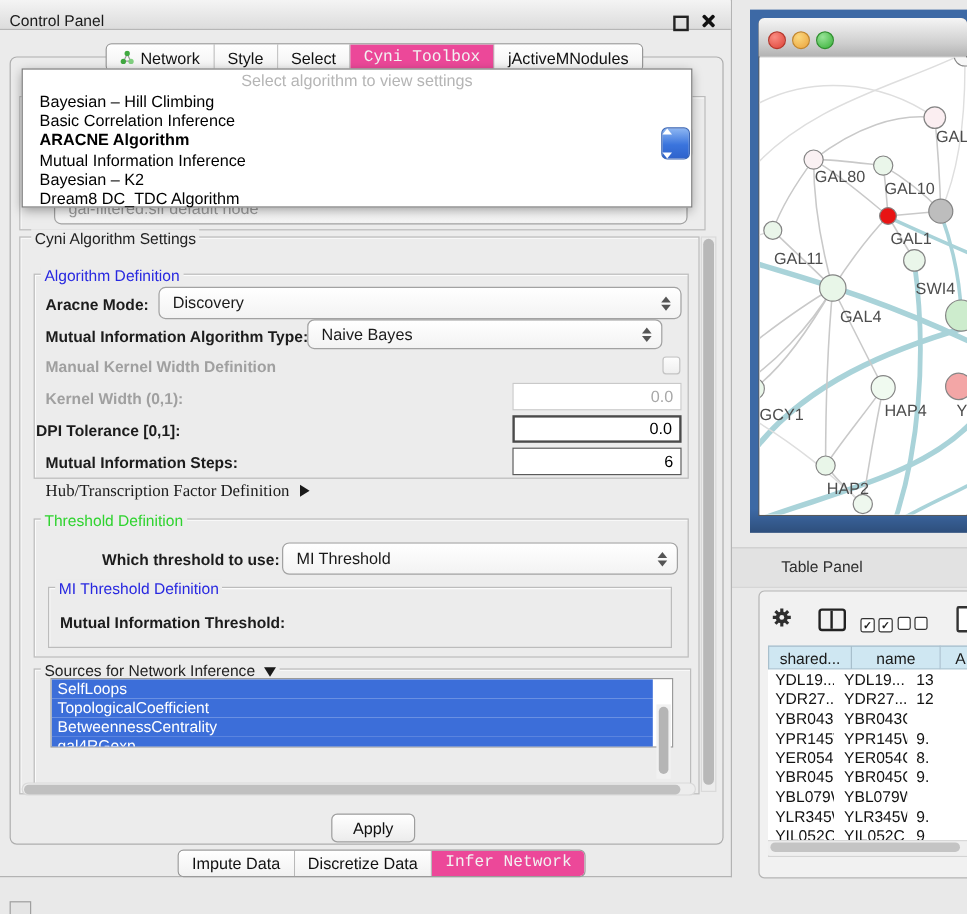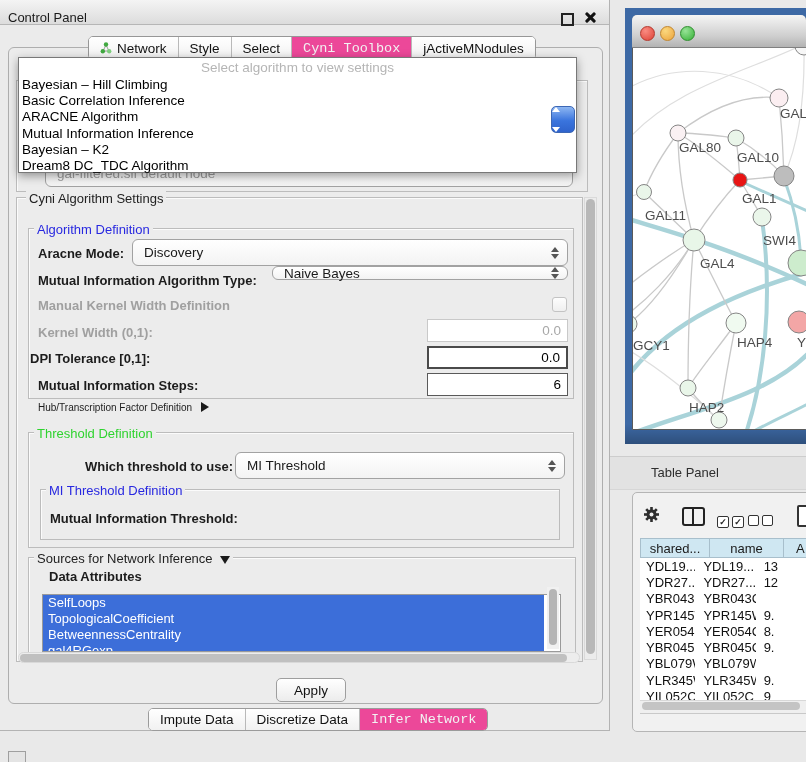--- a/index.html
+++ b/index.html
@@ -34,43 +34,43 @@
   .arrows i{position:absolute;left:0;width:0;height:0;border-left:4px solid transparent;border-right:4px solid transparent;}
   .arrows .up{top:0;border-bottom:5px solid #555;}
   .arrows .dn{bottom:0;border-top:5px solid #555;}
   #combo-algorithm{left:45px;top:103px;width:532px;height:31px;}
   #combo-netdata{left:45px;top:160px;width:528px;height:27px;color:#9d9d9d;}
 
   
   #algo-popup{left:18px;top:57px;width:559px;height:116px;background:#ffffff;border:1px solid #787878;
               box-shadow:0 3px 9px rgba(0,0,0,.38);z-index:10;box-sizing:border-box;}
   #algo-placeholder{height:19px;line-height:19px;text-align:center;color:#b5b5b5;font-size:13.5px;}
-  .algo-item{height:16.2px;line-height:16.2px;padding-left:3px;font-size:13.5px;color:#000;white-space:nowrap;}
-  .algo-item.bold{font-weight:normal;}
+  .algo-item{height:16.2px;line-height:16.2px;padding-left:14px;font-size:13.5px;color:#000;white-space:nowrap;}
+  .algo-item.bold{font-weight:bold;}
   #combo-blue-cap{left:551px;top:106px;width:24px;height:27px;border-radius:5px;z-index:11;
       background:linear-gradient(#8db6f2,#3a74dd 55%,#2f63cc);border:1px solid #3c67b5;box-sizing:border-box;}
   #combo-blue-cap .arrows .up{border-bottom-color:#fff;} #combo-blue-cap .arrows .dn{border-top-color:#fff;}
 
   
   .grouplabel{position:absolute;background:#ececec;padding:0 3px;font-size:13px;white-space:nowrap;}
   #grp-settings{left:16px;top:197px;width:565px;height:463px;}
   #grp-algdef{left:28px;top:228px;width:544px;height:169px;}
   #grp-threshold{left:28px;top:432px;width:544px;height:114px;}
   #grp-mithresh{left:40px;top:489px;width:518px;height:49px;}
   #grp-sources{left:28px;top:557px;width:546px;height:95px;}
   .lbl{position:absolute;font-size:13px;font-weight:bold;color:#1c1c1c;white-space:nowrap;}
   .lbl.dis{color:#a0a0a0;}
   .plain{font-weight:normal;}
   .field{position:absolute;background:#fff;font-size:13.5px;text-align:right;padding-right:6px;box-sizing:border-box;display:flex;align-items:center;justify-content:flex-end;}
   .checkbox{position:absolute;width:13px;height:13px;border:1px solid #c3c3c3;border-radius:3px;background:linear-gradient(#fdfdfd,#efefef);}
   .tri-right{display:inline-block;width:0;height:0;border-top:5.5px solid transparent;border-bottom:5.5px solid transparent;border-left:8px solid #1a1a1a;margin-left:9px;vertical-align:-1px;}
   .tri-down{display:inline-block;width:0;height:0;border-left:5.5px solid transparent;border-right:5.5px solid transparent;border-top:8px solid #1a1a1a;margin-left:7px;vertical-align:-1px;}
 
   
-  #attr-list{left:42px;top:594px;width:519px;height:58px;background:#fff;border:1px solid #9a9a9a;overflow:hidden;box-sizing:border-box;}
+  #attr-list{left:42px;top:565px;width:519px;height:58px;background:#fff;border:1px solid #9a9a9a;overflow:hidden;box-sizing:border-box;}
   .attr-item{height:16px;line-height:16px;padding-left:5px;font-size:13px;color:#fff;background:#3c6ed9;width:501px;box-sizing:border-box;}
   #attr-vscroll{left:547px;top:587px;width:12px;height:62px;background:#f1f1f1;}
   #attr-vthumb{left:549px;top:589px;width:8px;height:56px;background:#b5b5b5;border-radius:4px;}
   #settings-hscroll{left:18px;top:652px;width:562px;height:11px;background:#ededed;border:1px solid #d9d9d9;border-radius:6px;box-sizing:border-box;}
   #settings-hthumb{left:20px;top:653.5px;width:547px;height:8px;background:#c0c0c0;border-radius:4px;}
   #settings-vscroll{left:584px;top:197px;width:13px;height:463px;background:#ececec;border:1px solid #dadada;box-sizing:border-box;}
   #settings-vthumb{left:586px;top:199px;width:9px;height:455px;background:#b8b8b8;border-radius:4.5px;}
 
   #apply-btn{left:276px;top:678px;width:68px;height:22px;background:linear-gradient(#ffffff,#ececec);border:1px solid #9e9e9e;border-radius:5px;
              font-size:13.5px;color:#111;display:flex;align-items:center;justify-content:center;}
@@ -158,41 +158,41 @@
   <div class="lbl" style="left:38px;top:246px;">Aracne Mode:</div>
   <div class="abs combo" style="left:132px;top:239px;width:436px;height:27px;">
     <span>Discovery</span>
     <span class="arrows">
         <i class="up"></i>
         <i class="dn"></i>
       </span>
   </div>
 
   <div class="lbl" style="left:38px;top:273px;">Mutual Information Algorithm Type:</div>
-  <div class="abs combo" style="left:272px;top:266px;width:296px;height:14px;text-align:right;">
+  <div class="abs combo" style="left:256px;top:266px;width:296px;height:25px;text-align:right;">
     <span>Naive Bayes</span>
     <span class="arrows">
         <i class="up"></i>
         <i class="dn"></i>
       </span>
   </div>
 
   <div class="lbl dis" style="left:38px;top:298px;">Manual Kernel Width Definition</div>
   <div class="checkbox" style="left:552px;top:297px;"></div>
 
   <div class="lbl dis" style="left:38px;top:325px;">Kernel Width (0,1):</div>
   <div class="field" style="left:427px;top:319px;width:141px;height:23px;border:1px solid #c9c9c9;color:#a8a8a8;">0.0</div>
 
   <div class="lbl" style="left:30px;top:351px;text-align:center;">DPI Tolerance [0,1]:</div>
   <div class="field" style="left:427px;top:346px;width:141px;height:23px;border:2px solid #4a4a4a;color:#000;">0.0</div>
 
   <div class="lbl" style="left:38px;top:378px;">Mutual Information Steps:</div>
   <div class="field" style="left:427px;top:373px;width:141px;height:23px;border:1px solid #5a5a5a;color:#000;">6</div>
 
-  <div class="lbl plain" style="left:38px;top:402px;font-size:10px;">
+  <div class="lbl plain" style="left:38px;top:402px;font-size:14px;font-family:Liberation Serif, serif;">
     <span>Hub/Transcription Factor Definition</span><span class="tri-right"></span>
   </div>
 
   <div class="abs groupbox" id="grp-threshold"></div>
   <div class="grouplabel" style="left:34px;top:426px;color:#2fd32f;">Threshold Definition</div>
 
   <div class="lbl" style="left:85px;top:459px;">Which threshold to use:</div>
   <div class="abs combo" style="left:235px;top:452px;width:330px;height:27px;">
     <span>MI Threshold</span>
     <span class="arrows">

